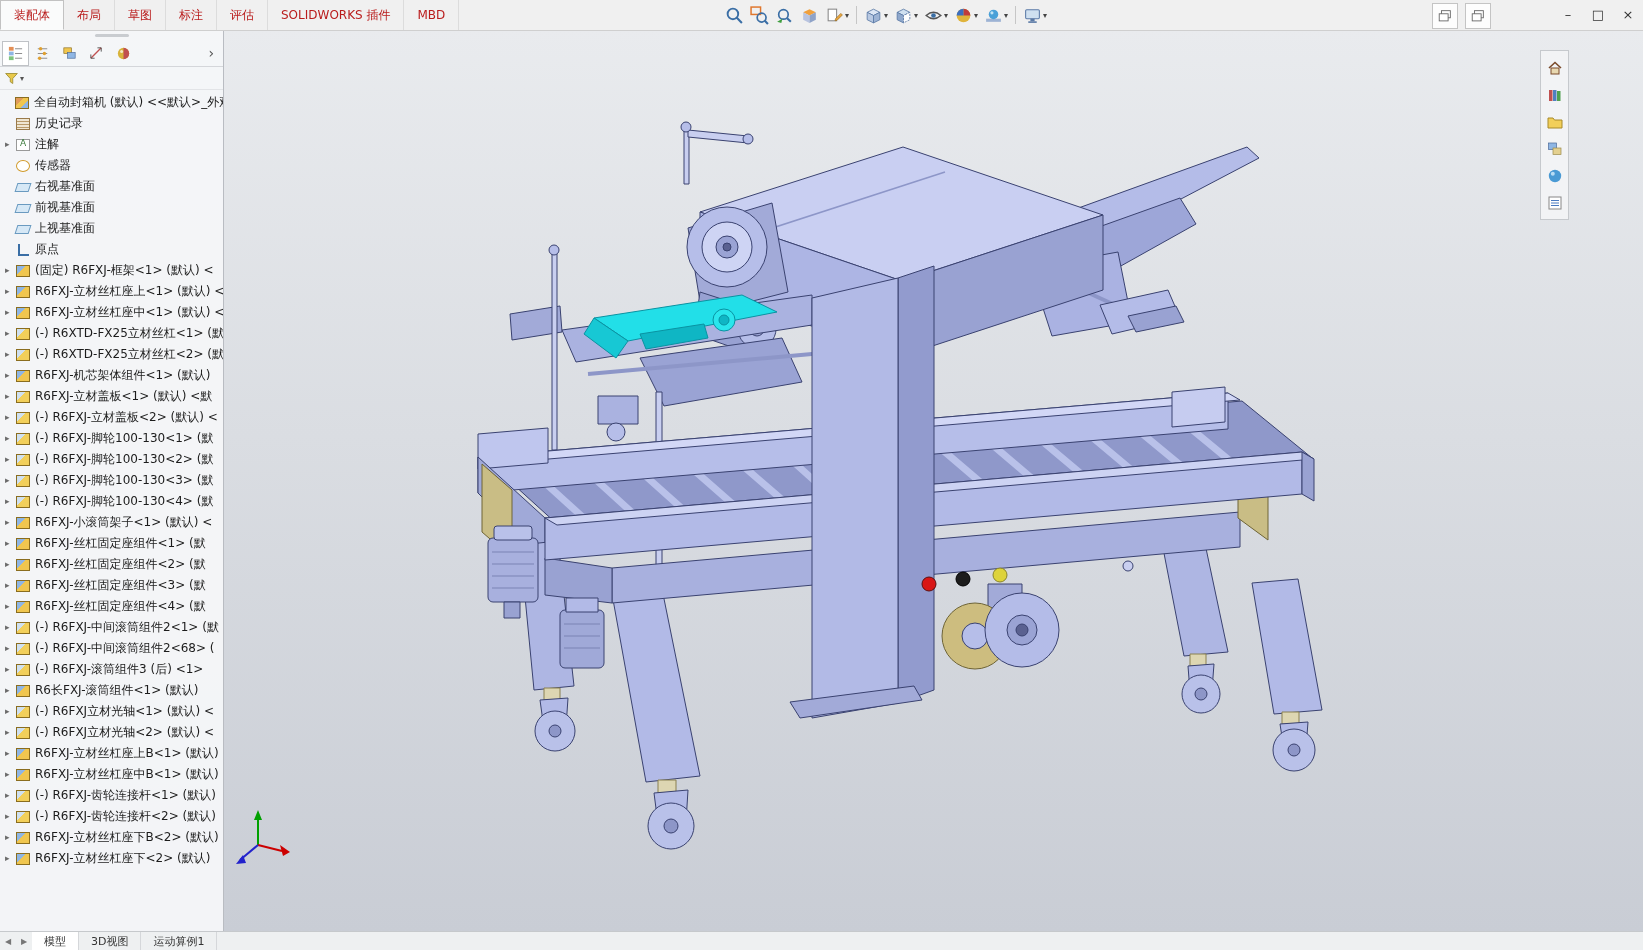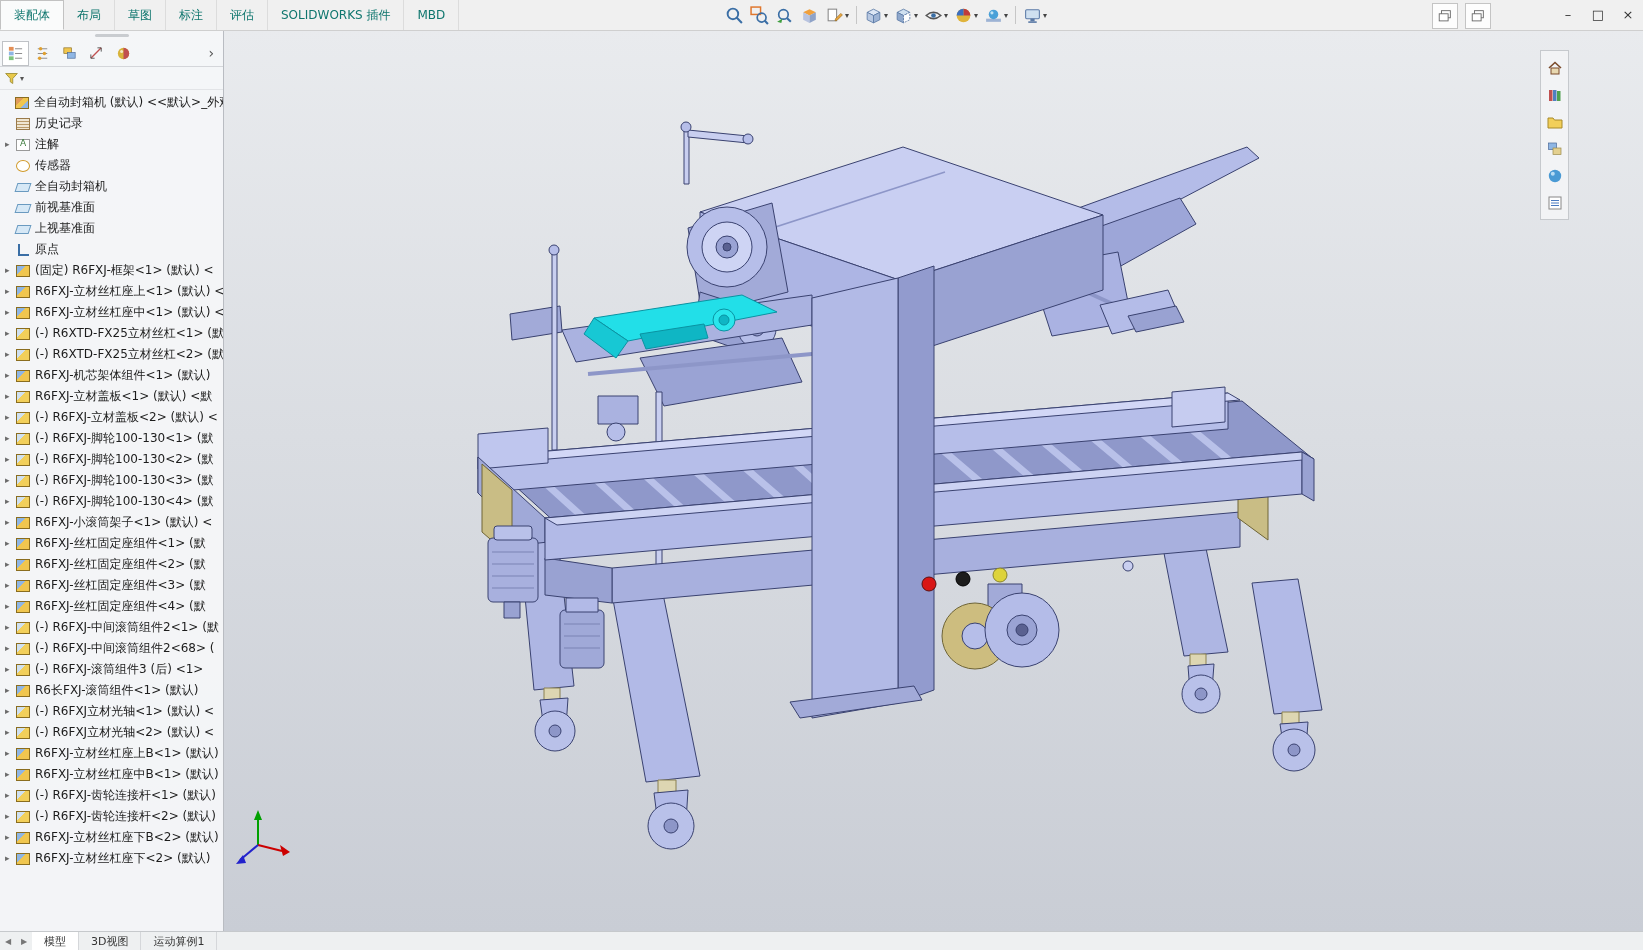--- a/index.html
+++ b/index.html
@@ -5,21 +5,21 @@
   html,body{margin:0;padding:0;}
   body{
     width:1643px;height:950px;overflow:hidden;position:relative;
     font-family:"DejaVu Sans","Liberation Sans",sans-serif;font-size:12px;
     background:#d8dbdf;-webkit-font-smoothing:antialiased;
   }
   
   .header{position:absolute;top:0;left:0;right:0;height:30px;background:#f0f0f0;
     border-bottom:1px solid #cfcfcf;z-index:40;}
   .rtabs{display:flex;height:100%;align-items:stretch;}
-  .rtab{padding:0 13px;display:flex;align-items:center;color:#0f766e;
+  .rtab{padding:0 13px;display:flex;align-items:center;color:#b91c1c;
     border-right:1px solid #dcdcdc;cursor:default;background:#f0f0f0;}
   .rtab.active{background:#fafbfb;border:1px solid #c2c2c2;border-bottom:1px solid #fafbfb;}
   .headsup{position:absolute;left:722px;top:2px;height:26px;display:flex;align-items:center;z-index:41;}
   .hbtn{display:flex;align-items:center;padding:2px 3px;border-radius:2px;}
   .hic{width:19px;height:19px;display:inline-block;}
   .hic svg{width:100%;height:100%;display:block;}
   .dd{font-size:8px;color:#444;margin-left:1px;}
   .hsep{width:1px;height:18px;background:#c6c6c6;margin:0 4px;}
   .doc-btns{position:absolute;right:152px;top:3px;display:flex;gap:7px;z-index:41;}
   .dbtn{width:24px;height:24px;border:1px solid #c4c4c4;background:#fdfdfd;
@@ -415,21 +415,21 @@
         <span class="tl">注解</span>
       </div>
       <div class="tree-row">
         <span class="tw"></span>
         <span class="ti ic-sensors"></span>
         <span class="tl">传感器</span>
       </div>
       <div class="tree-row">
         <span class="tw"></span>
         <span class="ti ic-plane"></span>
-        <span class="tl">全自动封箱机</span>
+        <span class="tl">右视基准面</span>
       </div>
       <div class="tree-row">
         <span class="tw"></span>
         <span class="ti ic-plane"></span>
         <span class="tl">前视基准面</span>
       </div>
       <div class="tree-row">
         <span class="tw"></span>
         <span class="ti ic-plane"></span>
         <span class="tl">上视基准面</span>

